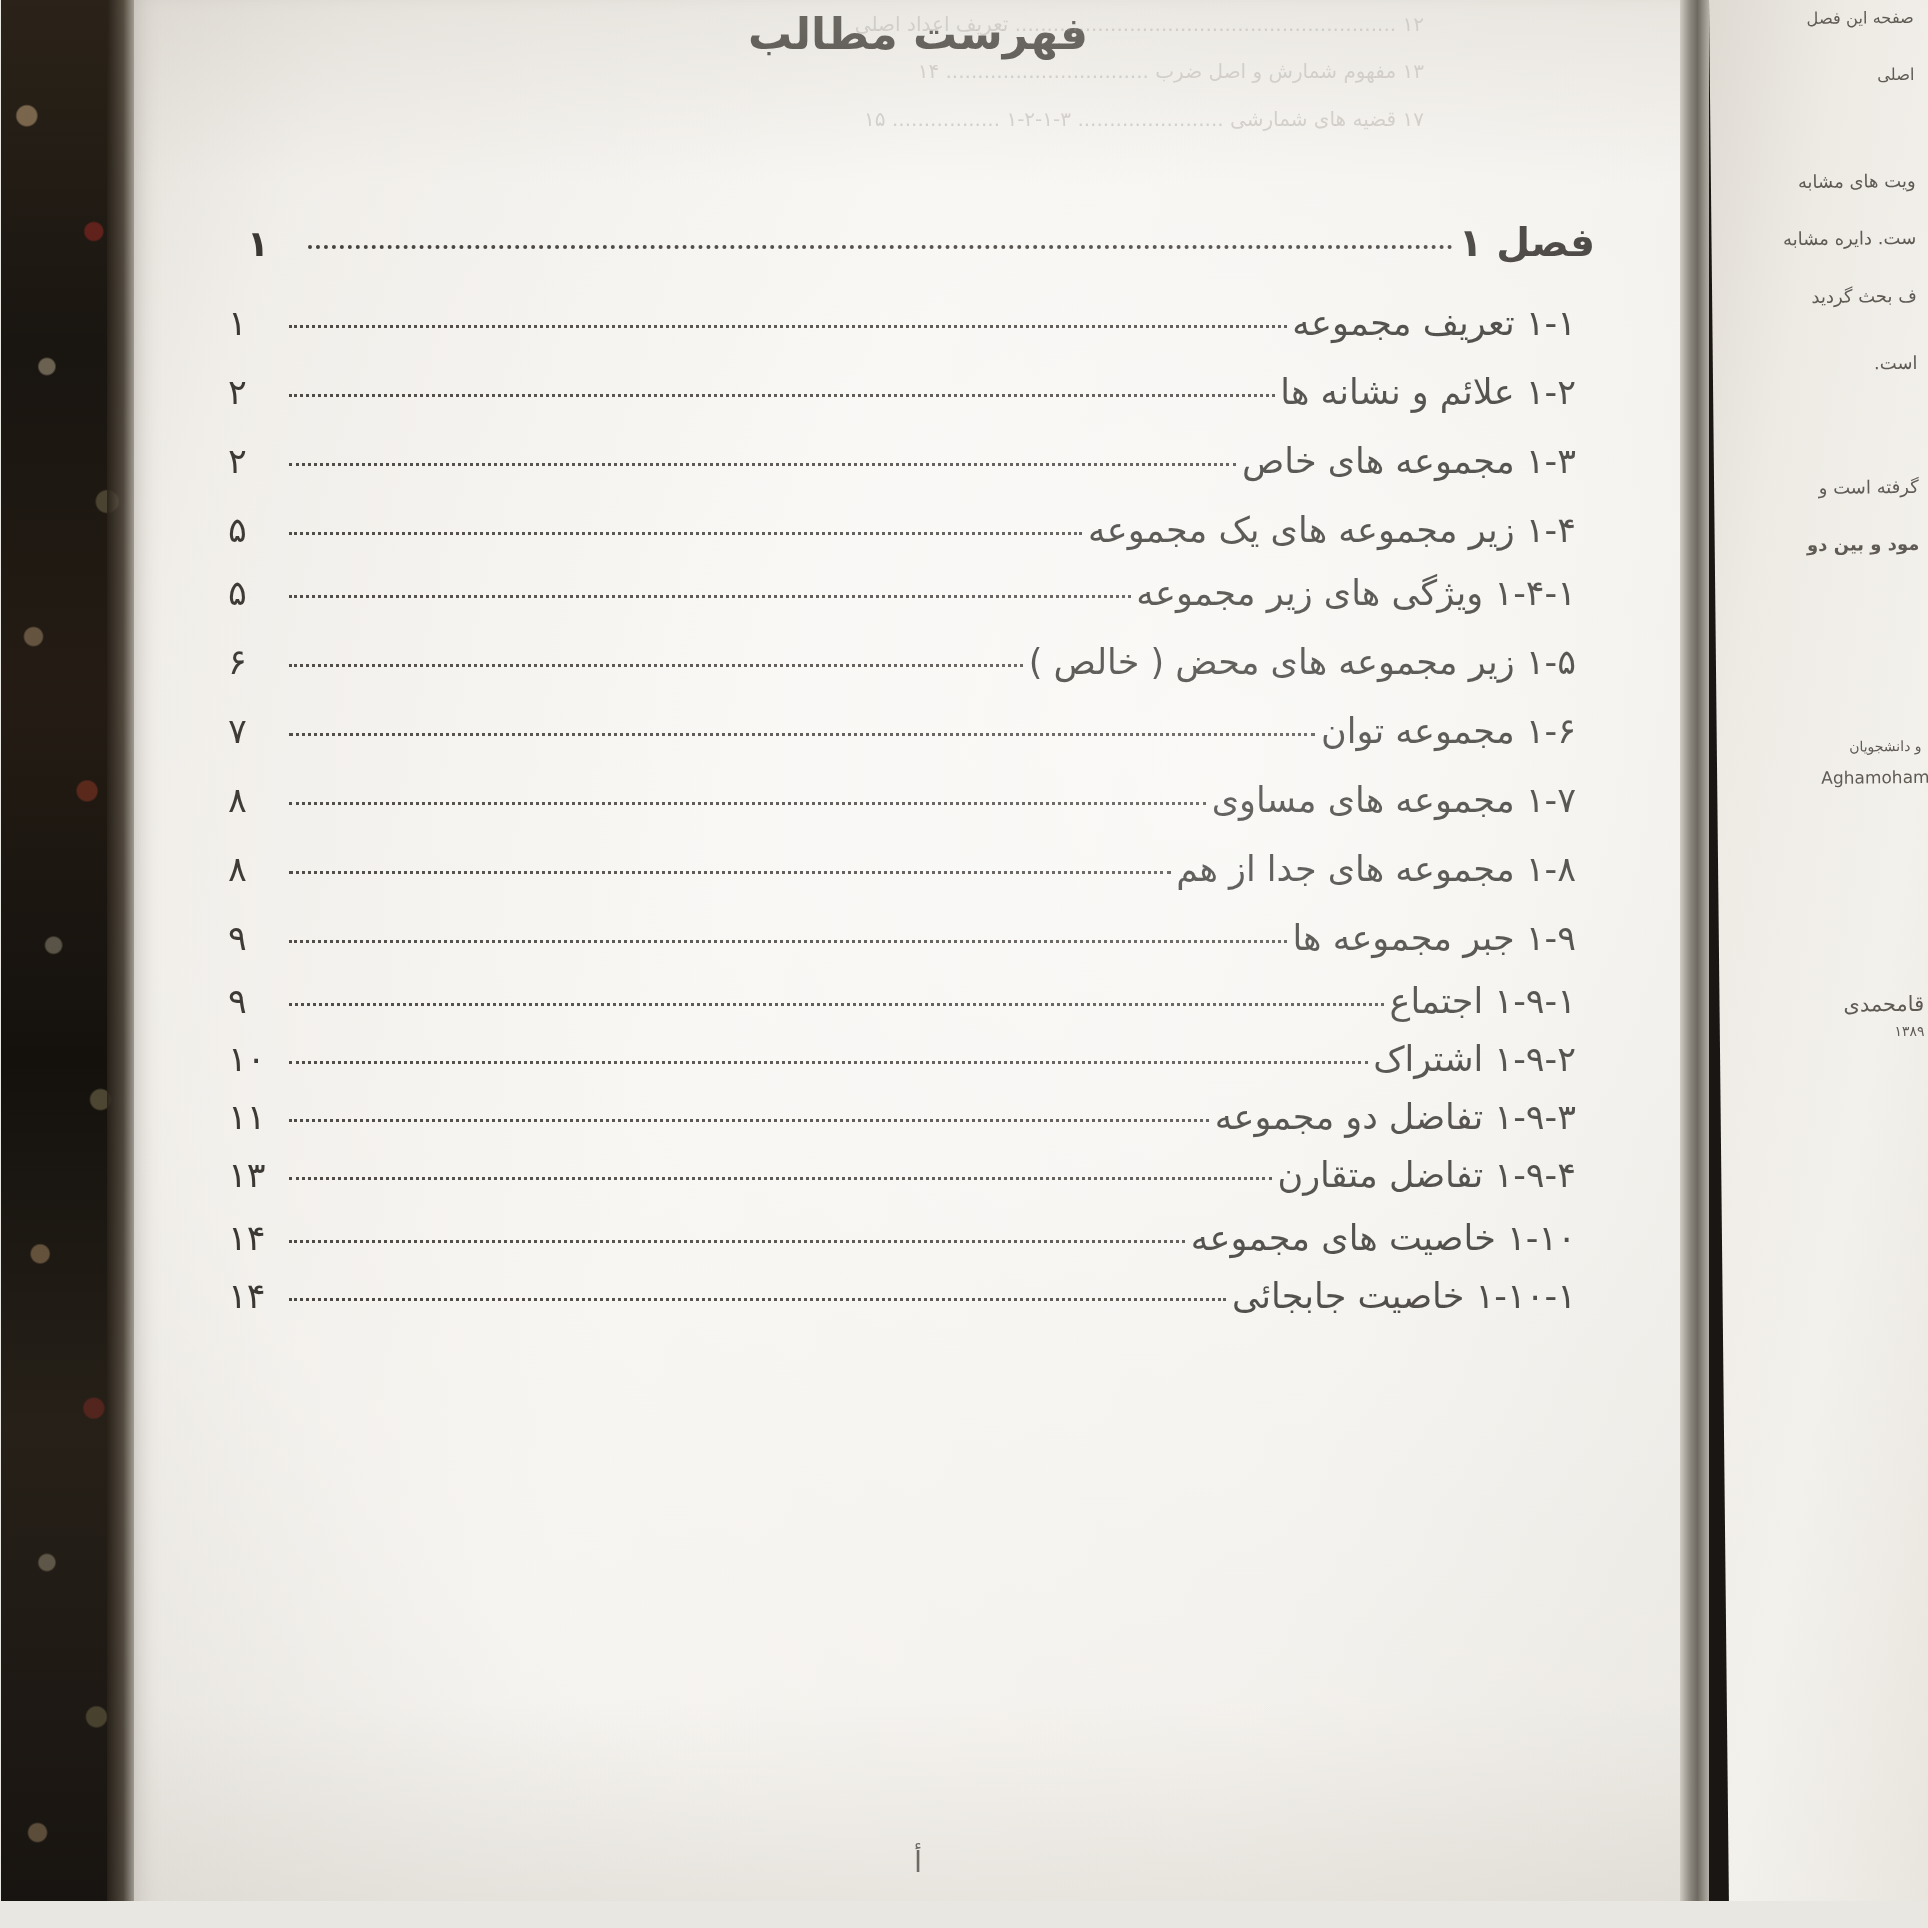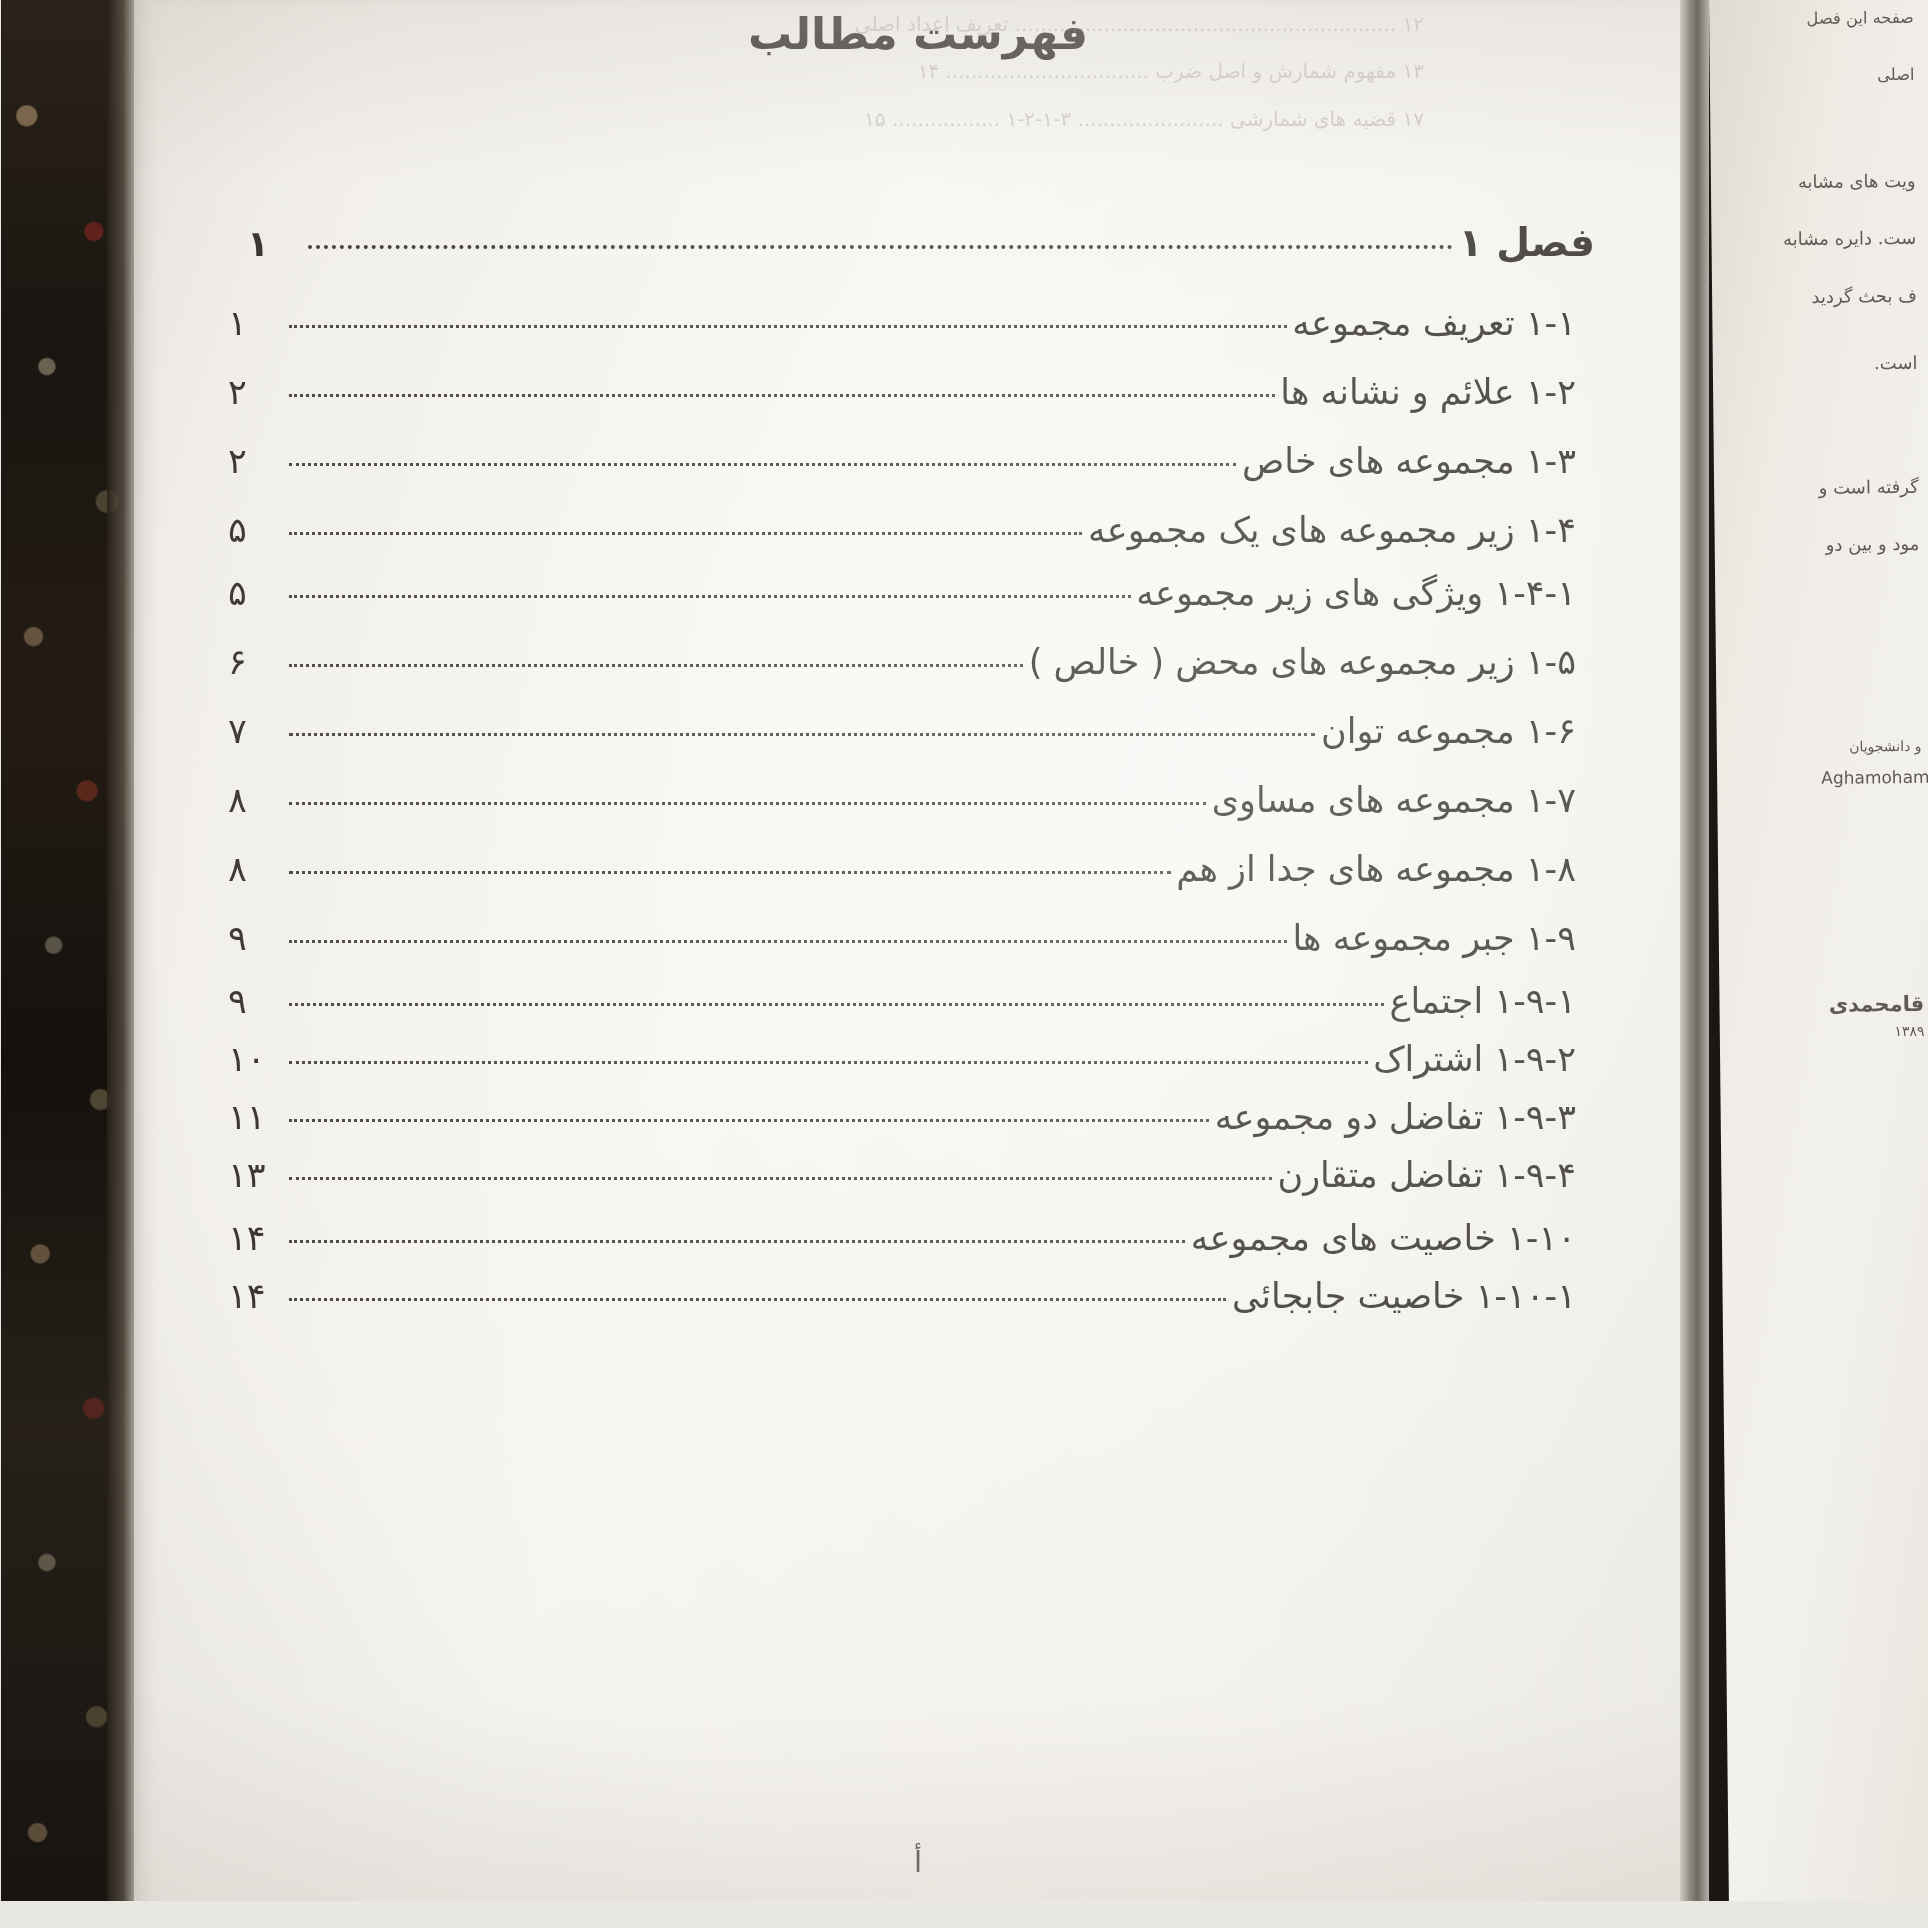--- a/index.html
+++ b/index.html
@@ -336,21 +336,21 @@
   <div class="gutter"></div>
 
   <div class="right-page">
     <div class="rp-line rp-faint" style="top:9.6px;  font-size:16.3px;">صفحه این فصل</div>
     <div class="rp-line rp-faint" style="top:67px;  font-size:16.3px;">اصلی</div>
     <div class="rp-line" style="top:172px; font-size:18px;">ویت های مشابه</div>
     <div class="rp-line" style="top:229px; font-size:18px;">ست. دایره مشابه</div>
     <div class="rp-line" style="top:287px; font-size:18px;">ف بحث گردید</div>
     <div class="rp-line" style="top:354px; font-size:18px;margin-left:30px;">است.</div>
     <div class="rp-line" style="top:478px; font-size:18px;">گرفته است و</div>
-    <div class="rp-line" style="top:535px; font-size:18px;">مود و بین دو</div>
+    <div class="rp-line" style="top:535px; font-size:18px;font-weight:bold;">مود و بین دو</div>
     <div class="rp-line" style="top:740px; font-size:14px;">و دانشجویان</div>
     <div class="rp-line" style="top:769px; font-size:17px; direction:ltr; right:7.6px;">Aghamoham</div>
-    <div class="rp-line" style="top:994px;font-size:21px; font-weight:bold;">قامحمدی</div>
+    <div class="rp-line" style="top:994px;font-size:21px; font-weight:normal;">قامحمدی</div>
     <div class="rp-line" style="top:1025px;font-size:14px;">۱۳۸۹</div>
   </div>
 
 </div>
 
 
 </body></html>

